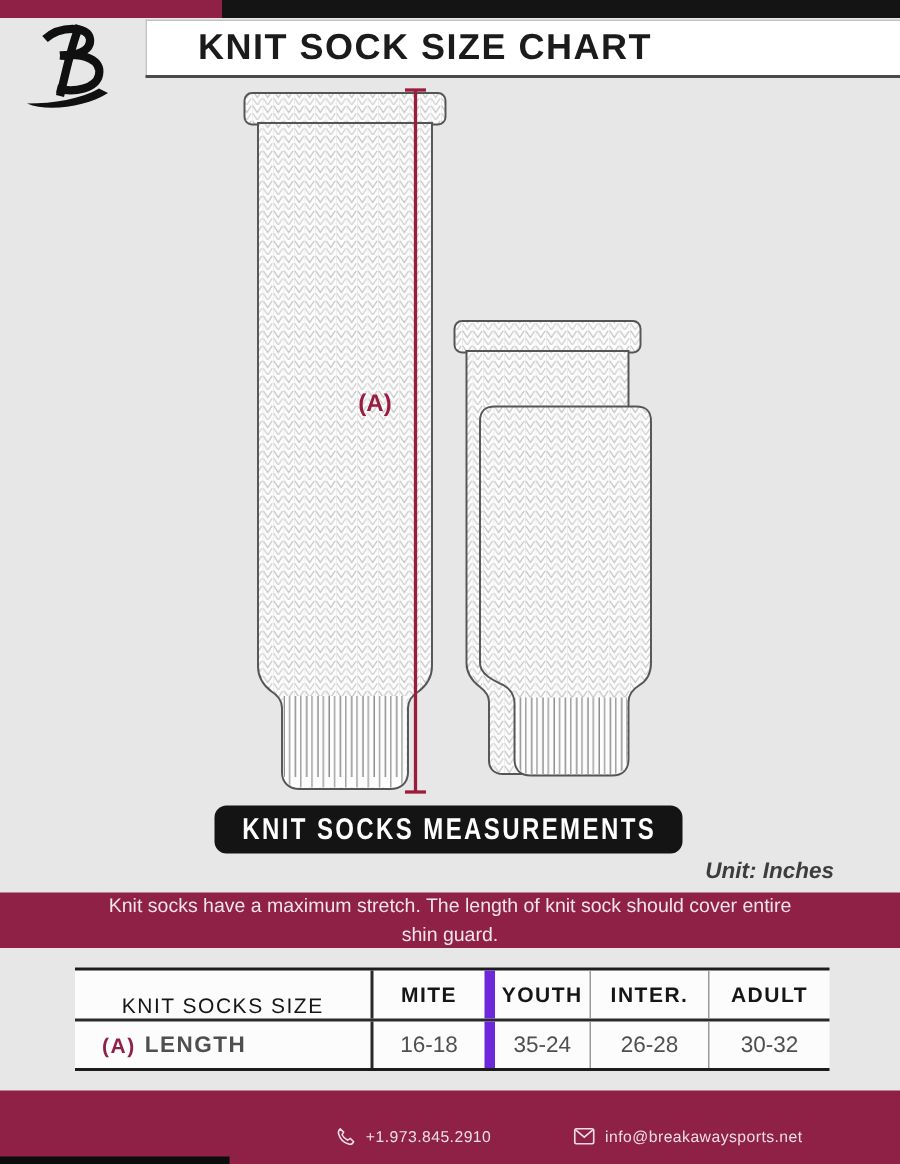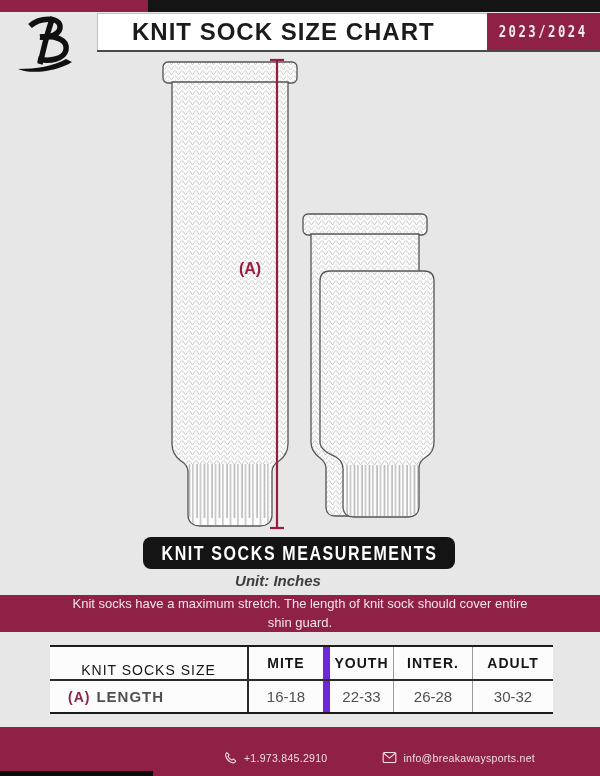--- a/index.html
+++ b/index.html
@@ -41,21 +41,21 @@
   
   .measure-banner{
     left:143px;top:537px;width:312px;height:32px;background:#141414;border-radius:8px;
     display:flex;align-items:center;justify-content:center;
   }
   .measure-banner-text{
     color:#ffffff;font-weight:800;font-size:20px;letter-spacing:2px;white-space:nowrap;
     display:inline-block;transform:scaleX(0.8);
   }
   .unit-note{
-    left:0;top:572px;width:556px;text-align:center;
+    left:0;top:572px;width:556px;text-align:right;
     font-style:italic;font-weight:700;font-size:15px;color:#3d3d3d;
   }
   .stretch-note{
     left:0;top:595px;width:600px;height:37px;background:var(--maroon,#8e2145);
     display:flex;align-items:center;justify-content:center;
   }
   .stretch-note-text{
     width:480px;text-align:center;color:#f3e4ea;font-size:13px;line-height:1.4;
   }
 
@@ -127,23 +127,20 @@
 
 <div class="abs strip-maroon"></div>
 <div class="abs strip-black"></div>
 <svg class="abs logo-mark" viewBox="0 0 64 64">
   <use href="#blogo"></use>
 </svg>
 <div class="abs title-band">
   <div class="title-box">
     <span class="page-title">KNIT SOCK SIZE CHART</span>
   </div>
-  <div class="season-box">
-    <span class="season-text">2023/2024</span>
-  </div>
 </div>
 
 <svg class="abs illustration" viewBox="0 0 600 540">
   <g stroke="#555555" stroke-width="1.3">
 
     <g>
       <rect x="163" y="62" width="134" height="21" rx="5" fill="url(#knit)"></rect>
       <path fill="url(#knit)" d="M172,82 L288,82 L288,444 C288,453 283,458 279,461 C274,464 272,467 272,472
         L272,515 C272,522 267,526 260,526 L200,526 C193,526 188,522 188,515 L188,472
         C188,467 186,464 181,461 C177,458 172,453 172,444 Z"></path>
@@ -193,21 +190,21 @@
     <div class="t-cell c3">YOUTH</div>
     <div class="t-cell c4">INTER.</div>
     <div class="t-cell c5">ADULT</div>
   </div>
   <div class="t-row t-body">
     <div class="t-cell c1">
       <span class="row-prefix">(A)</span>
       <span>LENGTH</span>
     </div>
     <div class="t-cell c2">16-18</div>
-    <div class="t-cell c3">22-33</div>
+    <div class="t-cell c3">35-24</div>
     <div class="t-cell c4">26-28</div>
     <div class="t-cell c5">30-32</div>
   </div>
 </div>
 
 <div class="abs footer">
   <div class="brand-box">
     <svg class="brand-logo" viewBox="0 0 64 64">
       <use href="#blogo"></use>
     </svg>

